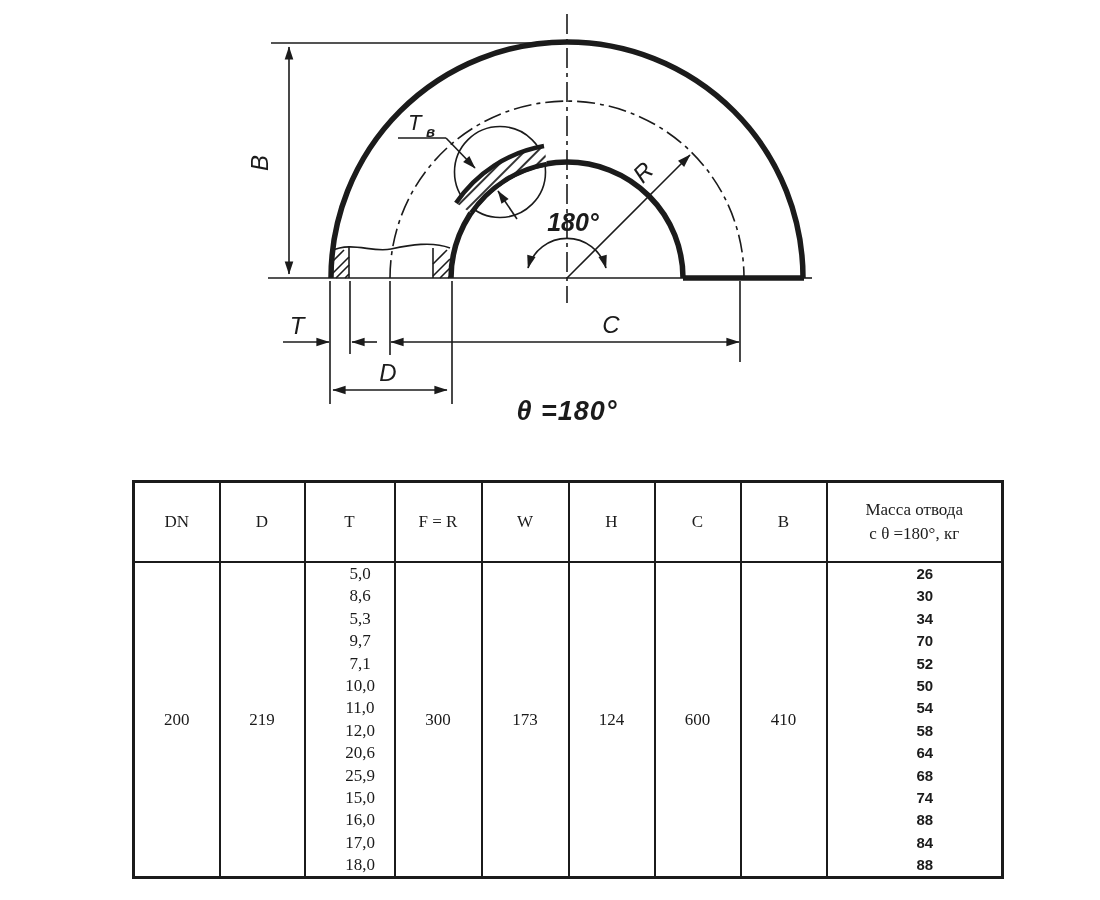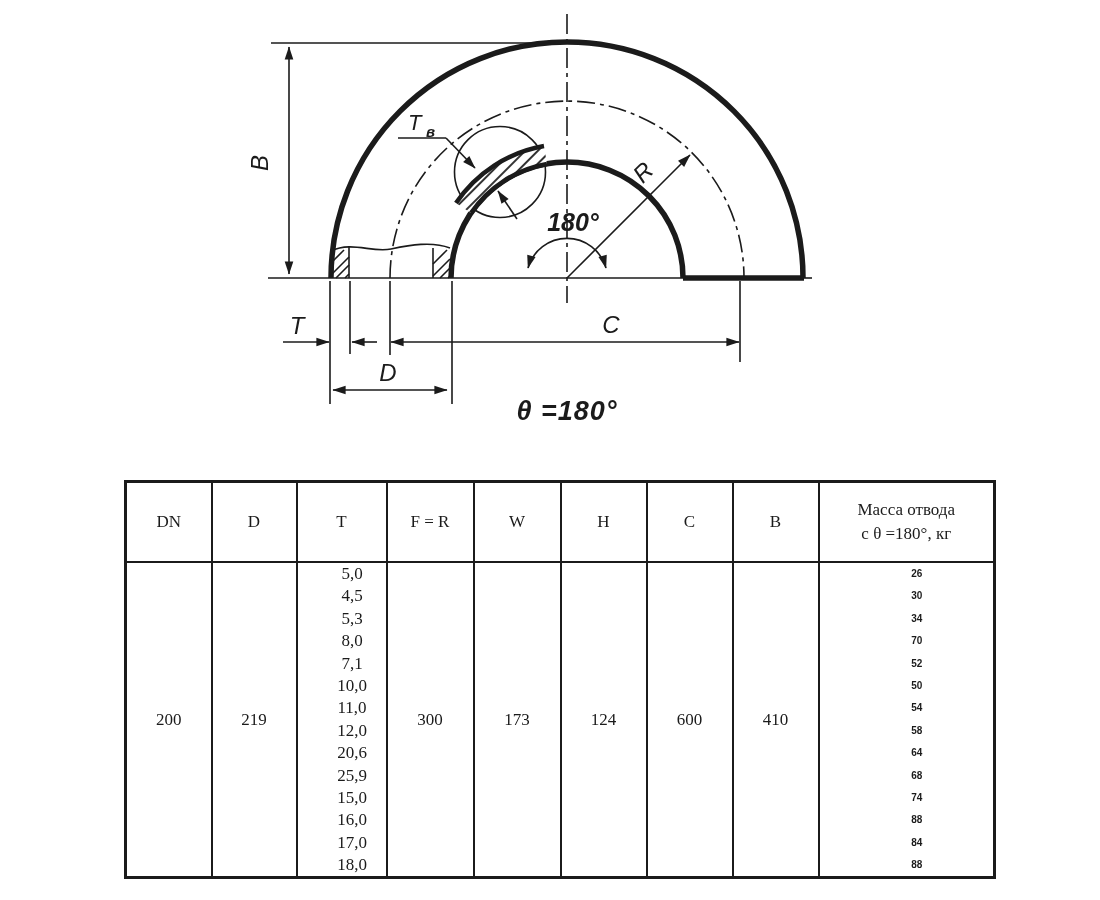--- a/index.html
+++ b/index.html
@@ -6,30 +6,30 @@
   #stage{position:relative;width:1100px;height:900px;background:#ffffff;overflow:hidden;
          font-family:"Liberation Serif", serif;color:#1b1b1b;}
   #drawing{position:absolute;left:0;top:0;}
   svg text{fill:#1b1b1b;}
   .dim-label{font-family:"Liberation Sans", sans-serif;font-style:italic;font-size:24px;}
   .angle-label{font-family:"Liberation Sans", sans-serif;font-style:italic;font-weight:bold;font-size:25px;}
   .theta-label{font-family:"Liberation Sans", sans-serif;font-style:italic;font-weight:bold;font-size:27px;letter-spacing:1px;}
   .tv-main{font-family:"Liberation Sans", sans-serif;font-style:italic;font-size:22px;}
   .tv-sub{font-family:"Liberation Sans", sans-serif;font-style:italic;font-size:15px;font-weight:bold;}
 
-  #dim-table{position:absolute;left:124px;top:480px;border-collapse:collapse;table-layout:fixed;
+  #dim-table{position:absolute;left:132px;top:480px;border-collapse:collapse;table-layout:fixed;
              width:869px;height:394px;background:#ffffff;}
   #dim-table th,#dim-table td{border:2px solid #1b1b1b;padding:0;text-align:center;vertical-align:middle;
              font-family:"Liberation Serif", serif;font-weight:normal;font-size:17px;color:#1b1b1b;}
   #dim-table{border:3px solid #1b1b1b;}
   #dim-table .hdr-row th{height:78px;}
   .mass-hdr div{line-height:24px;}
   .stack{display:flex;flex-direction:column;justify-content:center;padding-left:21px;}
   .stack div{line-height:22.4px;height:22.4px;}
-  .mass-stack div{font-family:"Liberation Sans", sans-serif;font-weight:bold;font-size:10px;}
+  .mass-stack div{font-family:"Liberation Sans", sans-serif;font-weight:bold;font-size:15px;}
 </style>
 </head>
 <body>
 
 <div id="stage">
 
   <svg id="drawing" width="1100" height="465" viewBox="0 0 1100 465">
     <defs>
       <marker id="arr" viewBox="0 0 12 12" refX="11" refY="6" markerWidth="9" markerHeight="9" orient="auto-start-reverse">
         <path d="M0.5,2.4 L11.5,6 L0.5,9.6 Z" fill="#1b1b1b"></path>
@@ -158,23 +158,23 @@
         </th>
       </tr>
     </thead>
     <tbody>
       <tr>
         <td>200</td>
         <td>219</td>
         <td>
           <div class="stack">
               <div>5,0</div>
-              <div>4,5</div>
+              <div>8,6</div>
               <div>5,3</div>
-              <div>8,0</div>
+              <div>9,7</div>
               <div>7,1</div>
               <div>10,0</div>
               <div>11,0</div>
               <div>12,0</div>
               <div>20,6</div>
               <div>25,9</div>
               <div>15,0</div>
               <div>16,0</div>
               <div>17,0</div>
               <div>18,0</div>

